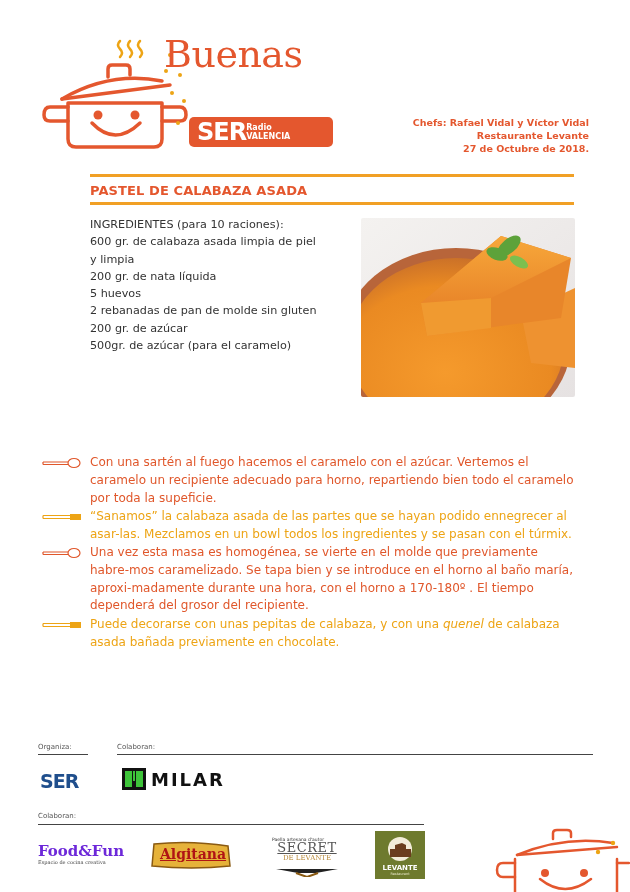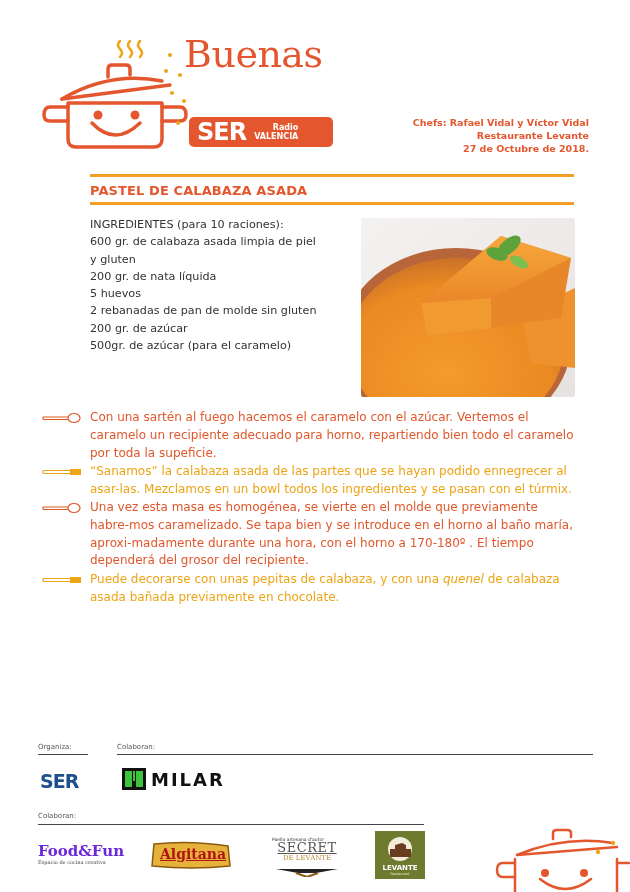--- a/index.html
+++ b/index.html
@@ -4,32 +4,32 @@
 <style>
   html, body { margin: 0; padding: 0; background: #ffffff; }
   body { width: 630px; height: 892px; position: relative; overflow: hidden; font-family: "DejaVu Sans", sans-serif; }
   .abs { position: absolute; }
 
   
   #logo { left: 40px; top: 35px; width: 300px; height: 120px; }
   .brand-title { font-family: "DejaVu Serif", serif; color: #e4572e; font-size: 38px; line-height: 34px; letter-spacing: -0.5px; }
   .ser-box { background: #e4572e; border-radius: 5px; color: #fff; display: flex; align-items: center; padding: 0 8px; }
   .ser-word { font-family: "DejaVu Sans", sans-serif; font-weight: bold; font-size: 24px; letter-spacing: -1px; }
-  .ser-sub { font-family: "DejaVu Sans", sans-serif; font-size: 8px; line-height: 9px; margin-left: 8px; font-weight: bold; text-align: right; }
+  .ser-sub { font-family: "DejaVu Sans", sans-serif; font-size: 8px; line-height: 9px; font-weight: bold; }
 
   #chefs { right: 41px; top: 116px; text-align: right; color: #e4572e; font-size: 9.5px; line-height: 13px; font-weight: bold; }
 
   .rule-orange { background: #f1a025; height: 3px; }
   #recipe-title { left: 90px; top: 183px; color: #e4572e; font-weight: bold; font-size: 13px; letter-spacing: 0.1px; }
 
   #ingredients { left: 90px; top: 216px; color: #333; font-size: 11.2px; line-height: 17.3px; width: 260px; }
 
   #dish-photo { left: 361px; top: 218px; width: 214px; height: 179px; border-radius: 2px; overflow: hidden; }
 
-  .step { position: absolute; left: 90px; width: 490px; font-size: 12px; line-height: 17.8px; }
+  .step { position: absolute; left: 90px; width: 490px; font-size: 12px; line-height: 17.8px; margin-top: 45px; }
   .step.red { color: #e0572b; }
   .step.yellow { color: #eda415; }
   .step-icon { position: absolute; left: -48px; top: 3px; width: 40px; height: 12px; }
 
   .small-label { font-size: 7px; color: #555; }
   .gray-rule { background: #444; height: 1px; }
 
   .sponsor { position: absolute; }
 </style>
 </head>
@@ -56,21 +56,21 @@
     </g>
     <g fill="#eda415">
       <circle cx="130" cy="20" r="2"></circle>
         <circle cx="140" cy="40" r="2"></circle>
         <circle cx="126" cy="36" r="2"></circle>
       <circle cx="132" cy="58" r="2"></circle>
         <circle cx="144" cy="66" r="2"></circle>
         <circle cx="138" cy="88" r="2"></circle>
     </g>
   </svg>
-  <div class="abs brand-title" style="left:144px;top:2px;text-align:right;">Buenas</div>
+  <div class="abs brand-title" style="left:124px;top:2px;text-align:right;">Buenas</div>
   <div class="abs ser-box" style="left:149px;top:82px;width:128px;height:30px;">
     <span class="ser-word">SER</span>
     <span class="ser-sub">
       <span>Radio</span><br>
       <span>VALENCIA</span>
     </span>
   </div>
 </div>
 
 <div id="chefs" class="abs">
@@ -79,21 +79,21 @@
   <div>27 de Octubre de 2018.</div>
 </div>
 
 <div class="abs rule-orange" style="left:90px;top:174px;width:484px;"></div>
 <div id="recipe-title" class="abs">PASTEL DE CALABAZA ASADA</div>
 <div class="abs rule-orange" style="left:90px;top:202px;width:484px;"></div>
 
 <div id="ingredients" class="abs">
   <div>INGREDIENTES (para 10 raciones):</div>
   <div>600 gr. de calabaza asada limpia de piel</div>
-  <div>y gluten</div>
+  <div>y limpia</div>
   <div>200 gr. de nata líquida</div>
   <div>5 huevos</div>
   <div>2 rebanadas de pan de molde sin gluten</div>
   <div>200 gr. de azúcar</div>
   <div>500gr. de azúcar (para el caramelo)</div>
 </div>
 
 <div id="dish-photo" class="abs" title="pastel-de-calabaza-photo">
   <svg width="214" height="179" viewBox="0 0 214 179">
     <defs>

